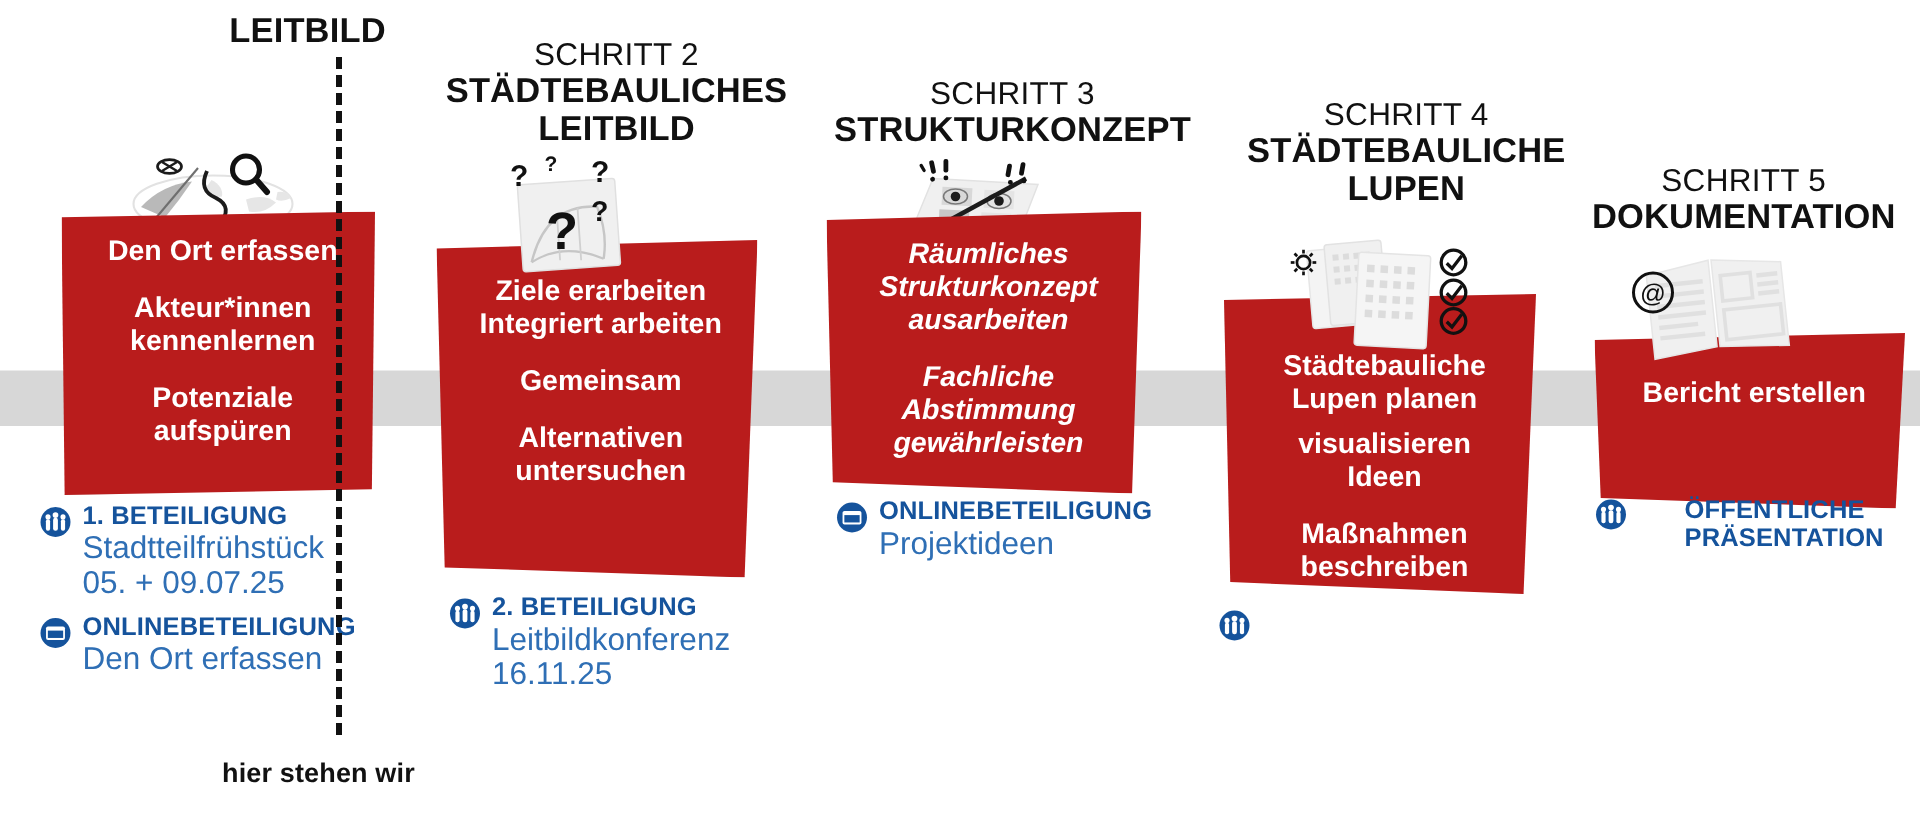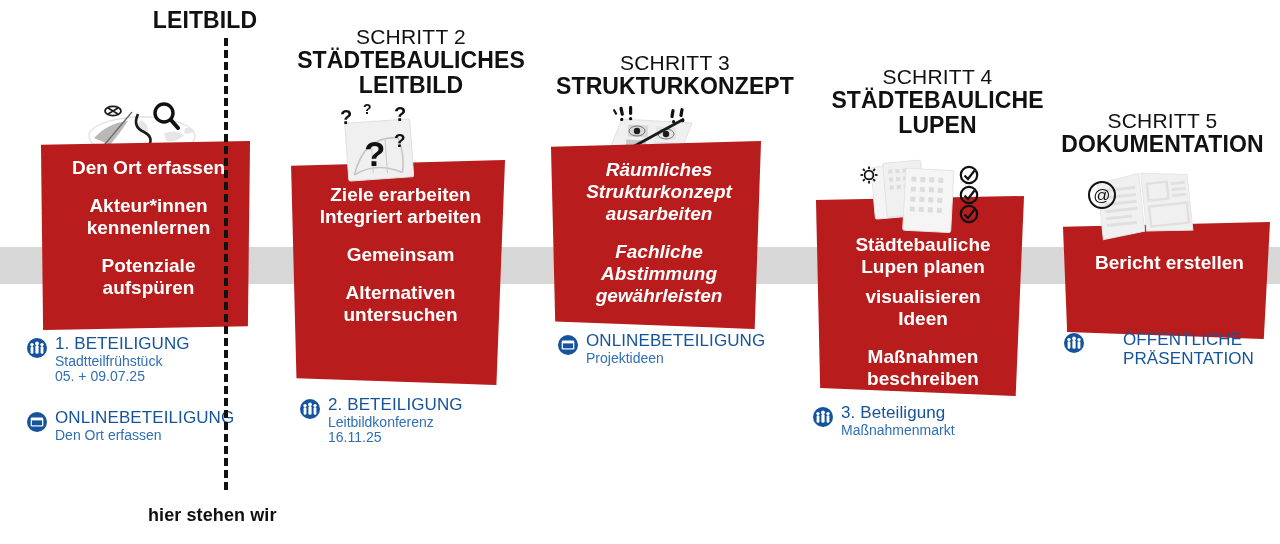--- a/index.html
+++ b/index.html
@@ -45,24 +45,24 @@
     color:#ffffff;font-weight:bold;font-size:19px;line-height:1.16;
   }
   .card .lines .grp{margin-bottom:16px;}
   .card .lines .grp:last-child{margin-bottom:0;}
 
   
   .part{position:absolute;z-index:5;display:flex;gap:7px;align-items:flex-start;}
   .part .ico{flex:0 0 auto;margin-top:2px;}
   .part .txt{line-height:1.1;}
   .part .ptitle{
-    font-size:17px;font-weight:normal;color:#15539c;letter-spacing:.1px;
+    font-size:17px;font-weight:bold;color:#15539c;letter-spacing:.1px;
     text-transform:none;white-space:nowrap;
   }
-  .part .psub{font-size:14px;font-weight:400;color:#2f6fb5;white-space:nowrap;}
+  .part .psub{font-size:21px;font-weight:400;color:#2f6fb5;white-space:nowrap;}
 
   
   .ill{position:absolute;z-index:2;}
   .ill.front{z-index:5;}
 </style>
 </head>
 <body>
 
 <div id="stage">
 
@@ -361,24 +361,20 @@
         <g fill="#ffffff">
           <circle cx="6" cy="7.6" r="1.7"></circle>
             <rect x="4.6" y="9.2" width="2.8" height="7.6" rx="1.3"></rect>
           <circle cx="11" cy="6.4" r="1.9"></circle>
             <rect x="9.4" y="8.1" width="3.2" height="8.7" rx="1.5"></rect>
           <circle cx="16" cy="7.6" r="1.7"></circle>
             <rect x="14.6" y="9.2" width="2.8" height="7.6" rx="1.3"></rect>
         </g>
       </svg>
     </span>
-    <span class="txt">
-      <span class="ptitle">3. Beteiligung</span>
-      <span class="psub" style="display:block">Maßnahmenmarkt</span>
-    </span>
   </div>
 
   <div class="head" style="left:1055px;top:110px;width:215px;">
     <span class="kicker">SCHRITT 5</span>
     <span class="title">DOKUMENTATION</span>
   </div>
 
   <div class="ill front" style="left:1080px;top:165px;width:130px;height:78px;">
     <svg width="130" height="78" viewBox="0 0 130 78">
       <g transform="rotate(-6 65 40)">

